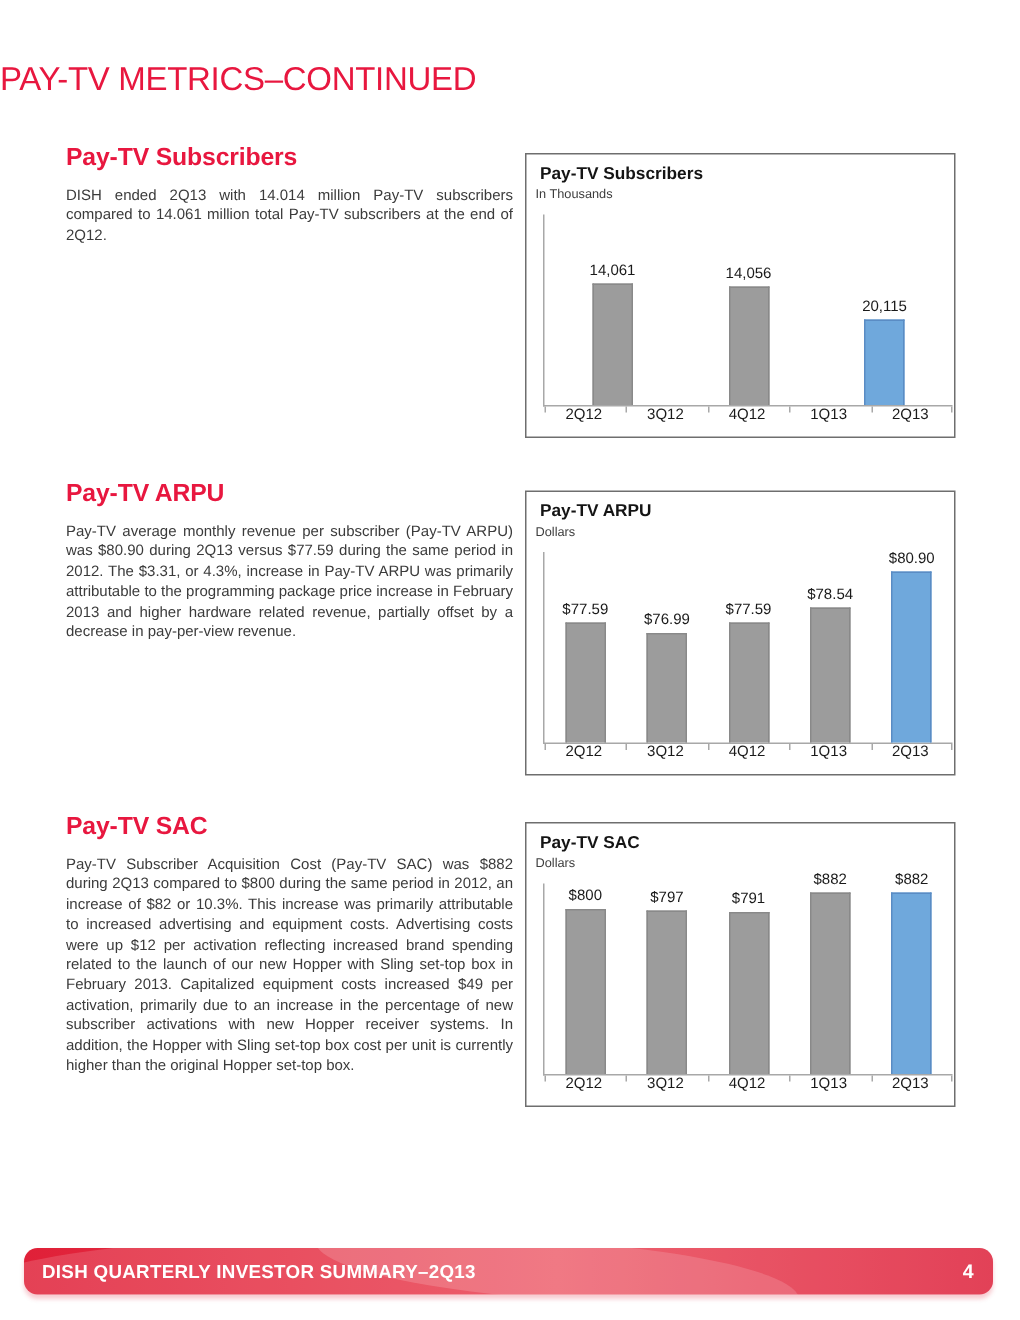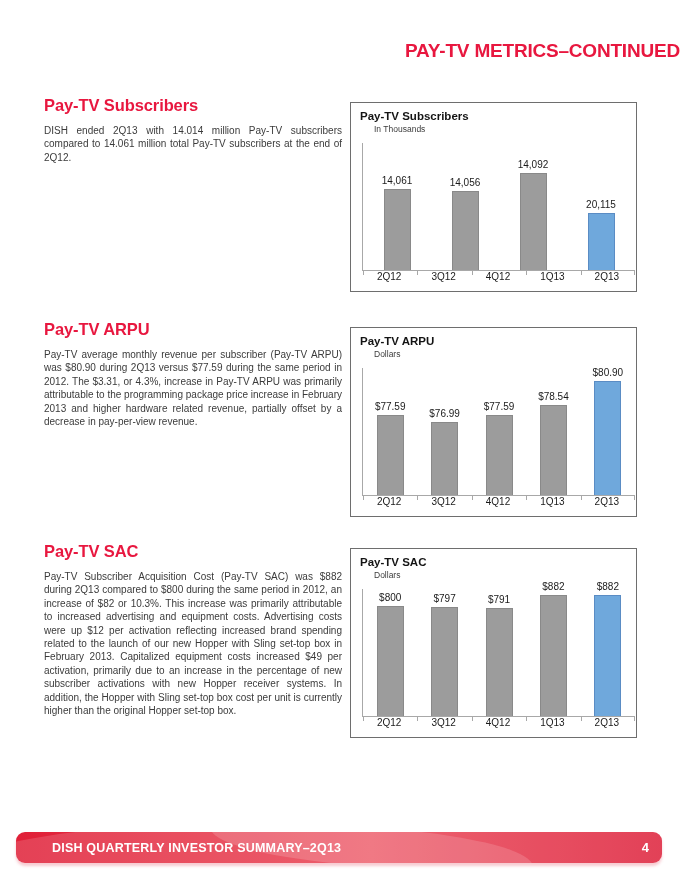--- a/index.html
+++ b/index.html
@@ -1,32 +1,32 @@
 <!DOCTYPE html>
 <html style="--accent: #e8173f; --gray: #9c9c9c; --blue: #6fa8dc;"><head>
 <meta charset="utf-8">
 <style>
   html,body{margin:0;padding:0;background:#fff;}
   .page{position:relative;width:680px;height:880px;background:#ffffff;overflow:hidden;
         font-family:"Liberation Sans",sans-serif;}
 
-  .main-title{position:absolute;top:40px;left:0;right:0;text-align:right;
-    font-size:19px;font-weight:bold;color:var(--accent,#e8173f);letter-spacing:-0.2px;}
+  .main-title{position:absolute;top:40px;left:0;right:0;text-align:left;
+    font-size:22px;font-weight:normal;color:var(--accent,#e8173f);letter-spacing:-0.2px;}
 
   .section-text{position:absolute;left:44px;width:298px;}
   .sec-top-0{top:96px;} .sec-top-1{top:320px;} .sec-top-2{top:542px;}
   .section-heading{font-size:16.5px;font-weight:bold;color:var(--accent,#e8173f);
     margin:0 0 9px 0;letter-spacing:-0.1px;}
   .section-body{font-size:10px;line-height:13.4px;color:#3b3b3b;text-align:justify;margin:0;}
 
   .chart-card{position:absolute;left:350px;width:287px;height:190px;background:#fff;
     border:1px solid #6e6e6e;box-sizing:border-box;}
   .chart-top-0{top:102px;} .chart-top-1{top:327px;} .chart-top-2{top:548px;}
   .chart-title{position:absolute;left:9px;top:7px;font-size:11.5px;font-weight:bold;color:#141414;}
-  .chart-subtitle{position:absolute;left:23px;top:21px;font-size:8.5px;color:#3c3c3c;text-align:right;}
+  .chart-subtitle{position:absolute;left:6px;top:21px;font-size:8.5px;color:#3c3c3c;text-align:right;}
   .plot{position:absolute;left:11px;top:40px;width:272px;height:127px;
     border-left:1px solid #a8a8a8;border-bottom:1px solid #a8a8a8;}
   .bars{position:absolute;left:0;top:0;width:100%;height:100%;display:flex;}
   .slot{flex:1;display:flex;flex-direction:column;justify-content:flex-end;align-items:center;min-width:0;}
   .val{font-size:10px;color:#1a1a1a;margin-bottom:3px;flex-shrink:0;white-space:nowrap;}
   .bar{width:27px;background:var(--gray,#9c9c9c);border:1px solid #898989;border-bottom:none;
     box-sizing:border-box;flex-shrink:0;}
   .bar.hl{background:var(--blue,#6fa8dc);border-color:#5a8cc4;}
   .tick{position:absolute;bottom:-5px;width:1px;height:4px;background:#a8a8a8;}
   .cats{position:absolute;left:11px;top:168px;width:272px;display:flex;}
@@ -34,21 +34,21 @@
 
   .footer{position:absolute;left:16px;top:832px;width:646px;height:31px;border-radius:9px;
     background:linear-gradient(90deg,#e02038,#ea4252 55%,#dd1b36);
     overflow:hidden;display:flex;align-items:center;
     box-shadow:0 3px 3px rgba(228,70,90,0.28);}
   .footer::before{content:"";position:absolute;left:-8%;bottom:-155%;width:88%;height:285%;
     background:rgba(255,255,255,0.15);border-radius:50%;}
   .footer::after{content:"";position:absolute;right:-18%;top:-160%;width:88%;height:285%;
     background:rgba(255,255,255,0.17);border-radius:50%;}
   .footer-label{position:relative;z-index:1;color:#fff;font-weight:bold;font-size:12.5px;
-    padding-left:36px;letter-spacing:0.2px;}
+    padding-left:12px;letter-spacing:0.2px;}
   .footer-page{position:relative;z-index:1;margin-left:auto;color:#fff;font-weight:bold;
     font-size:13px;padding-right:13px;}
 </style>
 </head>
 <body>
 
 <div class="page">
 
   <div class="main-title">PAY-TV METRICS–CONTINUED</div>
 
@@ -72,24 +72,20 @@
     <div class="chart-subtitle">In Thousands</div>
     <div class="plot">
       <div class="bars">
           <div class="slot">
             <div class="val">14,061</div>
             <div class="bar" style="height: 81px;"></div>
           </div>
           <div class="slot">
             <div class="val">14,056</div>
             <div class="bar" style="height: 79px;"></div>
-          </div>
-          <div class="slot">
-            <div class="val">14,092</div>
-            <div class="bar" style="height: 97px;"></div>
           </div>
           <div class="slot">
             <div class="val">20,115</div>
             <div class="bar hl" style="height: 57px;"></div>
           </div>
         </div>
     <div class="tick" style="left: 0%;"></div>
         <div class="tick" style="left: 20%;"></div>
         <div class="tick" style="left: 40%;"></div>
         <div class="tick" style="left: 60%;"></div>

